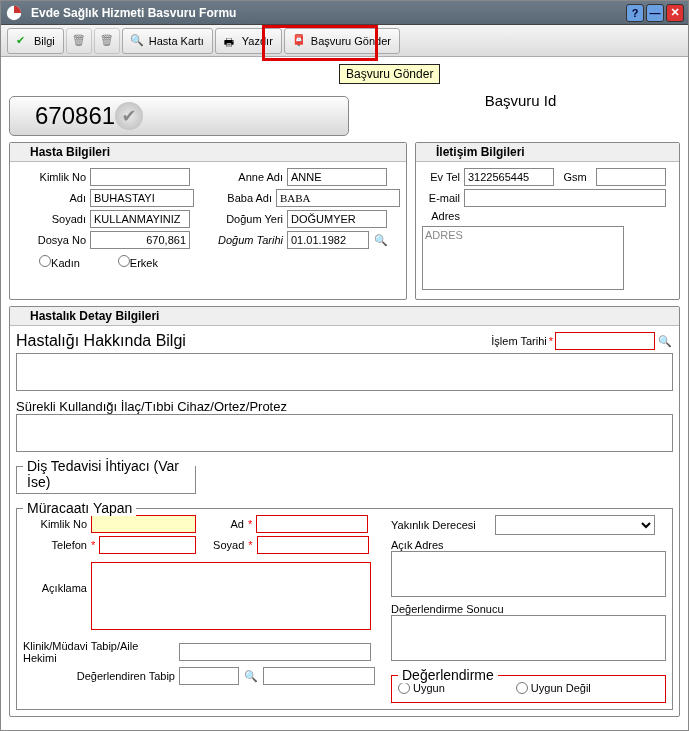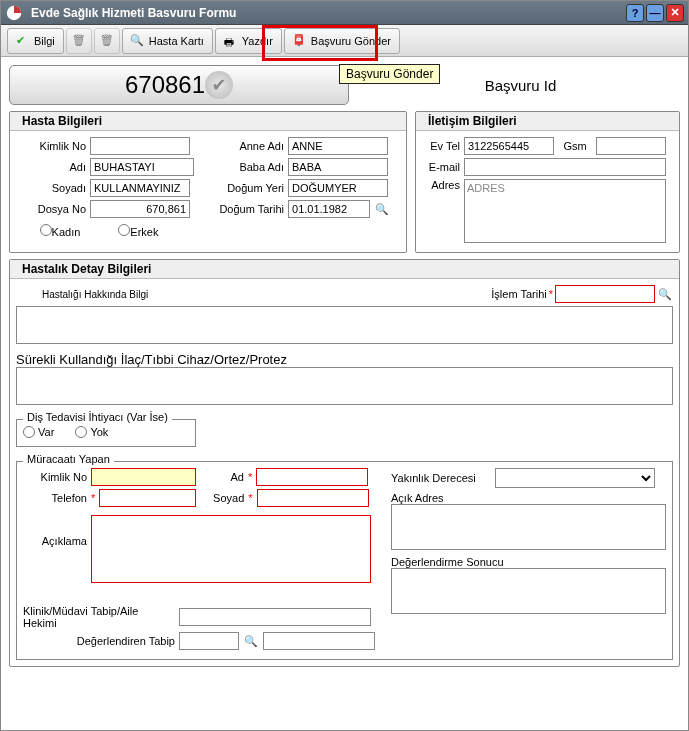--- a/index.html
+++ b/index.html
@@ -12,34 +12,34 @@
   .winbtn.min { background:#6aa0e2; color:#003; }
   .winbtn.close { background:#d33; color:#fff; }
   .toolbar { height: 32px; background: linear-gradient(#f5f5f5, #dcdcdc); display:flex; align-items:center; padding: 2px 6px; border-bottom: 1px solid #aaa; gap:2px; }
   .tbtn { height: 26px; padding: 0 8px; display:flex; align-items:center; gap:4px; font-size:11px; background: linear-gradient(#fafafa,#e3e3e3); border:1px solid #a8a8a8; border-radius:3px; cursor:pointer; }
   .tbtn.icononly { padding:0 4px; width:26px; justify-content:center; }
   .tbtn .ico { width:14px; height:14px; display:inline-block; }
   .highlight-frame { position:absolute; left:262px; top:25px; width:116px; height:36px; border:3px solid #d00; pointer-events:none; z-index:50; }
   .tooltip { position:absolute; left:339px; top:64px; background:#ffffcc; border:1px solid #222; padding:2px 6px; font-size:12px; z-index:51; }
   .content { padding: 8px; position:relative; }
   .idbar { display:flex; align-items:center; gap:12px; margin-bottom:6px; }
-  .idbox { width:340px; height:40px; background:linear-gradient(#fefefe,#d8d8d8); border:1px solid #888; border-radius:5px; display:flex; align-items:center; padding:0 12px; font-size:24px; font-family:Arial; justify-content:center; }
+  .idbox { width:340px; height:40px; background:linear-gradient(#fefefe,#d8d8d8); border:1px solid #888; border-radius:5px; display:flex; align-items:center; padding:0 25px; font-size:24px; font-family:Arial; justify-content:flex-start;margin-top:31px; }
   .idbox .check { width:28px; height:28px; border-radius:14px; background:radial-gradient(#e8e8e8,#b8b8b8); display:flex; align-items:center; justify-content:center; color:#888; font-size:18px; }
   .idlbl { flex:1; text-align:center; font-size:15px; }
   .cols { display:flex; gap:8px; }
   .panel { border:1px solid #888; border-radius:2px; }
-  .panel-title { font-size:12px; font-weight:bold; padding:2px 12px; background:#efefef; border-bottom:1px solid #bbb; }
+  .panel-title { font-size:12px; font-weight:bold; padding:2px 20px; background:#efefef; border-bottom:1px solid #bbb; }
   .panel-body { padding:6px; font-size:11px; }
   .frow { display:flex; align-items:center; margin-bottom:3px; gap:4px; }
   .frow label { text-align:right; display:inline-block; }
   .inp { height:18px; border:1px solid #888; font-size:11px; padding:0 3px; background:#fff; }
   .star { color:red; font-size:11px; }
   .txtarea { border:1px solid #888; font-size:11px; padding:2px; resize:none; background:#fff; width:100%; }
   .subpanel { border:1px solid #888; padding:6px; position:relative; margin-top:14px; font-size:11px; }
-  .subpanel .legend { position:absolute; top:-9px; left:6px; background:#fff; padding:0 4px; font-size:11px; }
+  .subpanel .legend { position:absolute; top:-9px; left:6px; background:#fff; padding:0 4px; font-size:14px; }
   .radio { display:inline-flex; align-items:center; gap:3px; font-size:11px; margin-right:18px; }
   .radio input { margin:0; }
   .searchico { width:16px; height:16px; display:inline-flex; align-items:center; justify-content:center; cursor:pointer; }
   .redborder { border:1px solid #d00 !important; }
   .yellowbg { background:#feffc4 !important; }
   input[type=radio]{ width:12px; height:12px; }
 </style>
 </head>
 <body>
 
@@ -122,28 +122,28 @@
               <label class="radio"><input type="radio" name="cins" style=""><span>Erkek</span></label>
             </div>
           </div>
           <div style="width:195px;">
             <div class="frow">
                 <label style="width:78px;">Anne Adı</label>
                 <input class="inp" style="width: 100px;" value="ANNE">
               </div>
             <div class="frow">
                 <label style="width:78px;">Baba Adı</label>
-                <input class="inp" style="width: 100px;" value="BABA">
+                <input class="inp" style="width: 124px; font-family: Liberation Serif, serif;" value="BABA">
               </div>
             <div class="frow">
                 <label style="width:78px;">Doğum Yeri</label>
                 <input class="inp" style="width: 100px;" value="DOĞUMYER">
               </div>
             <div class="frow">
-                <label style="width:78px;">Doğum Tarihi</label>
+                <label style="width:78px;font-style:italic;">Doğum Tarihi</label>
                 <input class="inp" style="width: 82px;" value="01.01.1982">
                 <span class="searchico">🔍</span>
               </div>
           </div>
         </div>
       </div>
     </div>
 
     <div class="panel" style="flex:1;">
       <div class="panel-title">İletişim Bilgileri</div>
@@ -151,33 +151,33 @@
         <div class="frow">
           <label style="width:38px;">Ev Tel</label>
           <input class="inp" style="width: 90px;" value="3122565445">
           <label style="width:34px;text-align:center;">Gsm</label>
           <input class="inp" style="width: 70px;" value="">
         </div>
         <div class="frow">
           <label style="width:38px;">E-mail</label>
           <input class="inp" style="width: 202px;" value="">
         </div>
-        <div class="frow" style="align-items:flex-start;">
+        <div class="frow" style="align-items:flex-start;flex-direction:column;">
           <label style="width:38px;">Adres</label>
           <textarea class="txtarea" style="width: 202px; height: 64px; color: rgb(136, 136, 136);">ADRES</textarea>
         </div>
       </div>
     </div>
   </div>
 
   <div class="panel" style="margin-top:6px;">
     <div class="panel-title">Hastalık Detay Bilgileri</div>
     <div class="panel-body">
       <div class="frow" style="justify-content:space-between;">
-        <span style="font-size:10px;margin-left:26px;">Hastalığı Hakkında Bilgi</span>
+        <span style="font-size:16px;">Hastalığı Hakkında Bilgi</span>
         <span style="display:flex;align-items:center;gap:2px;">
           <span>İşlem Tarihi</span>
             <span class="star">*</span>
           <input class="inp redborder" style="width: 100px;">
           <span class="searchico">🔍</span>
         </span>
       </div>
       <textarea class="txtarea" style="height: 38px;"></textarea>
 
       <div style="margin-top:6px;font-size:13px;">Sürekli Kullandığı İlaç/Tıbbi Cihaz/Ortez/Protez</div>
@@ -213,21 +213,21 @@
                 <span class="star">*</span>
               <input class="inp redborder" style="width: 97px;">
               <label style="width:44px;text-align:right;">Soyad</label>
                 <span class="star">*</span>
               <input class="inp redborder" style="width: 112px;">
             </div>
             <div class="frow" style="align-items:flex-start;margin-top:8px;">
               <label style="width:64px;margin-top:20px;">Açıklama</label>
               <textarea class="txtarea redborder" style="width: 280px; height: 68px;"></textarea>
             </div>
-            <div class="frow" style="margin-top:22px;">
+            <div class="frow" style="margin-top:10px;">
               <label style="width:152px;text-align:left;">Klinik/Müdavi Tabip/Aile Hekimi</label>
               <input class="inp" style="width: 192px;">
             </div>
             <div class="frow">
               <label style="width:152px;">Değerlendiren Tabip</label>
               <input class="inp" style="width: 60px;">
               <span class="searchico">🔍</span>
               <input class="inp" style="width: 112px;">
             </div>
           </div>
@@ -235,19 +235,30 @@
           <div style="flex:1;">
             <div class="frow">
               <label style="width:100px;text-align:left;">Yakınlık Derecesi</label>
               <select class="inp" style="width:160px;height:20px;"><option></option></select>
             </div>
             <div style="margin-top:4px;">Açık Adres</div>
             <textarea class="txtarea" style="height: 46px;"></textarea>
             <div style="margin-top:4px;">Değerlendirme Sonucu</div>
             <textarea class="txtarea" style="height: 46px;"></textarea>
 
+            <div class="subpanel redborder" style="margin-top:12px;">
+              <span class="legend">Değerlendirme</span>
+              <label class="radio">
+                  <input type="radio" name="deg" style="">
+                  <span>Uygun</span>
+                </label>
+              <label class="radio" style="margin-left:50px;">
+                  <input type="radio" name="deg" style="">
+                  <span>Uygun Değil</span>
+                </label>
+            </div>
           </div>
         </div>
       </div>
 
     </div>
   </div>
 </div>
 
 </body></html>

